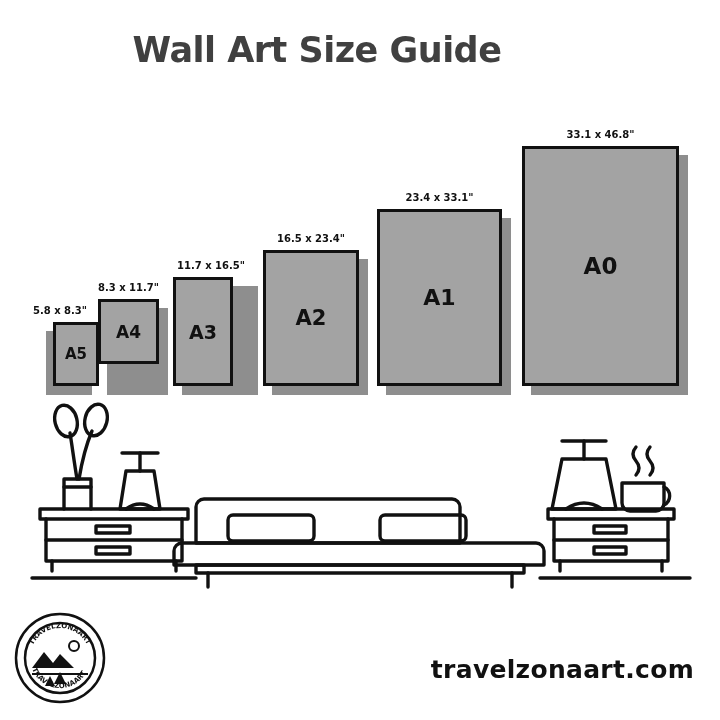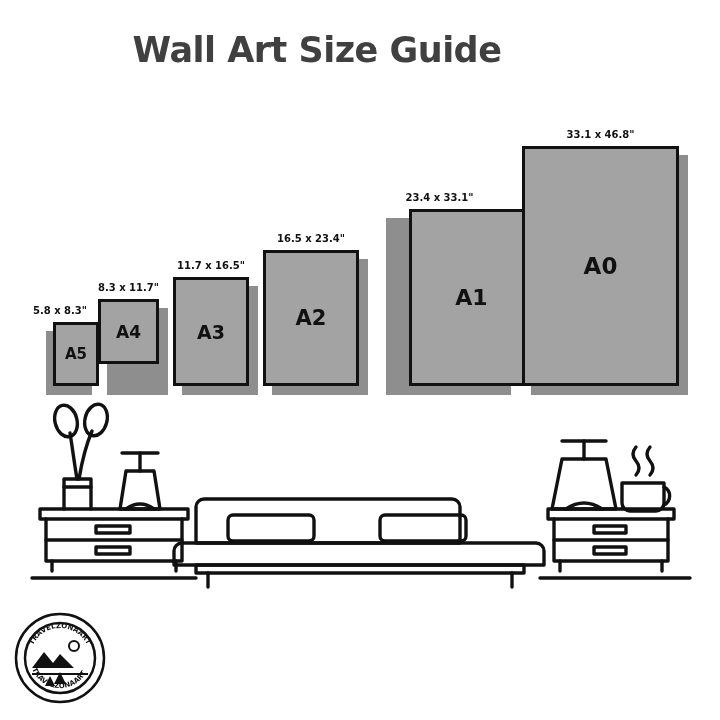--- a/index.html
+++ b/index.html
@@ -115,35 +115,35 @@
       <div class="frame-group" style="left: 98px; width: 70px; height: 96px;">
         <div class="frame-dim" style="left: -69.5px; top: -17px;">8.3 x 11.7"</div>
         <div class="frame-shadow" style="left: 9px; top: 9px; width: 61px; height: 87px;"></div>
         <div class="frame-box" style="left: 0px; top: 0px; width: 61px; height: 65px;">
           <span class="frame-label" style="font-size: 17px;">A4</span>
         </div>
       </div>
       <div class="frame-group" style="left: 173px; width: 85px; height: 118px;">
         <div class="frame-dim" style="left: -62px; top: -17px;">11.7 x 16.5"</div>
         <div class="frame-shadow" style="left: 9px; top: 9px; width: 76px; height: 109px;"></div>
-        <div class="frame-box" style="left: 0px; top: 0px; width: 76px; height: 109px;">
+        <div class="frame-box" style="left: 0px; top: 0px; width: 60px; height: 109px;">
           <span class="frame-label" style="font-size: 19px;">A3</span>
         </div>
       </div>
       <div class="frame-group" style="left: 263px; width: 105px; height: 145px;">
         <div class="frame-dim" style="left: -52px; top: -17px;">16.5 x 23.4"</div>
         <div class="frame-shadow" style="left: 9px; top: 9px; width: 96px; height: 136px;"></div>
         <div class="frame-box" style="left: 0px; top: 0px; width: 96px; height: 136px;">
           <span class="frame-label" style="font-size: 21px;">A2</span>
         </div>
       </div>
       <div class="frame-group" style="left: 377px; width: 134px; height: 186px;">
         <div class="frame-dim" style="left: -37.5px; top: -17px;">23.4 x 33.1"</div>
         <div class="frame-shadow" style="left: 9px; top: 9px; width: 125px; height: 177px;"></div>
-        <div class="frame-box" style="left: 0px; top: 0px; width: 125px; height: 177px; margin-left: 32px;">
+        <div class="frame-box" style="left: 0px; top: 0px; width: 125px; height: 177px;">
           <span class="frame-label" style="font-size: 22px;">A1</span>
         </div>
       </div>
       <div class="frame-group" style="left: 522px; width: 166px; height: 249px;">
         <div class="frame-dim" style="left: -21.5px; top: -17px;">33.1 x 46.8"</div>
         <div class="frame-shadow" style="left: 9px; top: 9px; width: 157px; height: 240px;"></div>
         <div class="frame-box" style="left: 0px; top: 0px; width: 157px; height: 240px;">
           <span class="frame-label" style="font-size: 23px;">A0</span>
         </div>
       </div>
@@ -223,13 +223,14 @@
       </defs>
       <text font-size="7" font-family="DejaVu Sans, sans-serif" font-weight="bold" fill="#111111">
         <textPath href="#arcTop" startOffset="14%">TRAVELZONAART</textPath>
       </text>
       <text font-size="7" font-family="DejaVu Sans, sans-serif" font-weight="bold" fill="#111111">
         <textPath href="#arcBot" startOffset="12%">TRAVELZONAART</textPath>
       </text>
     </svg>
   </div>
 
+  <div class="site">travelzonaart.com</div>
 </div>
 
 </body></html>

